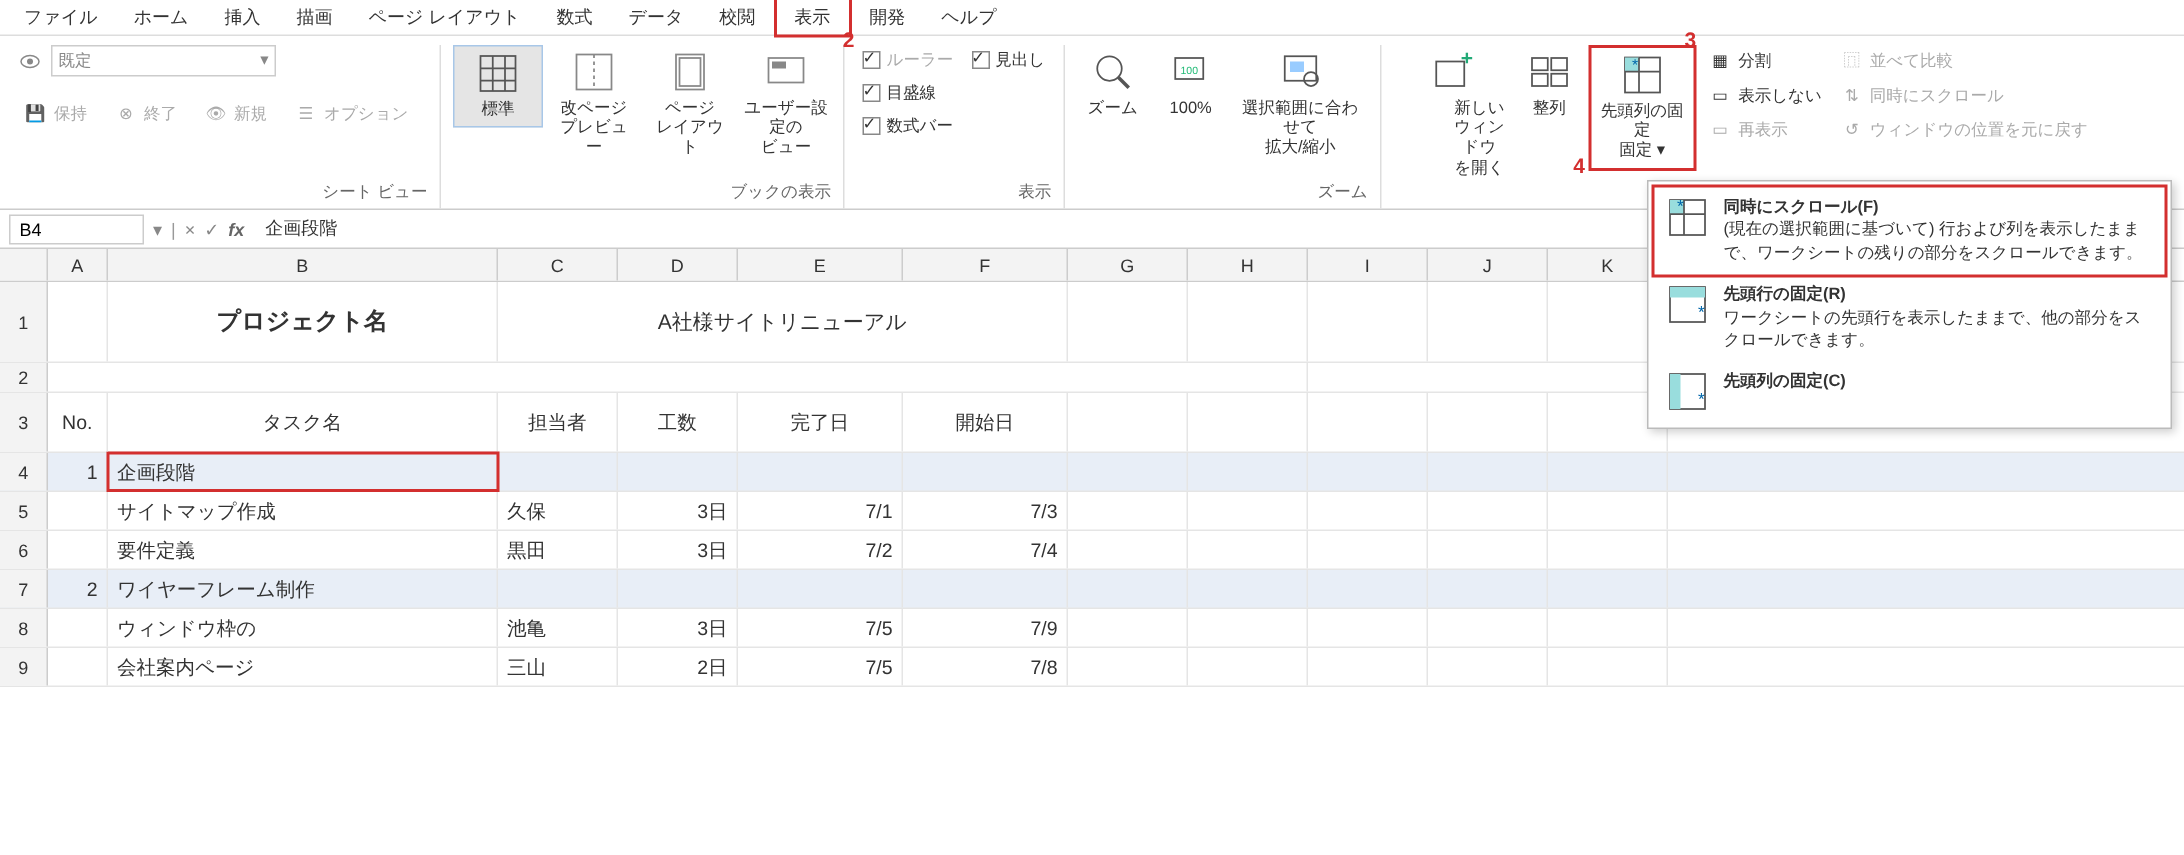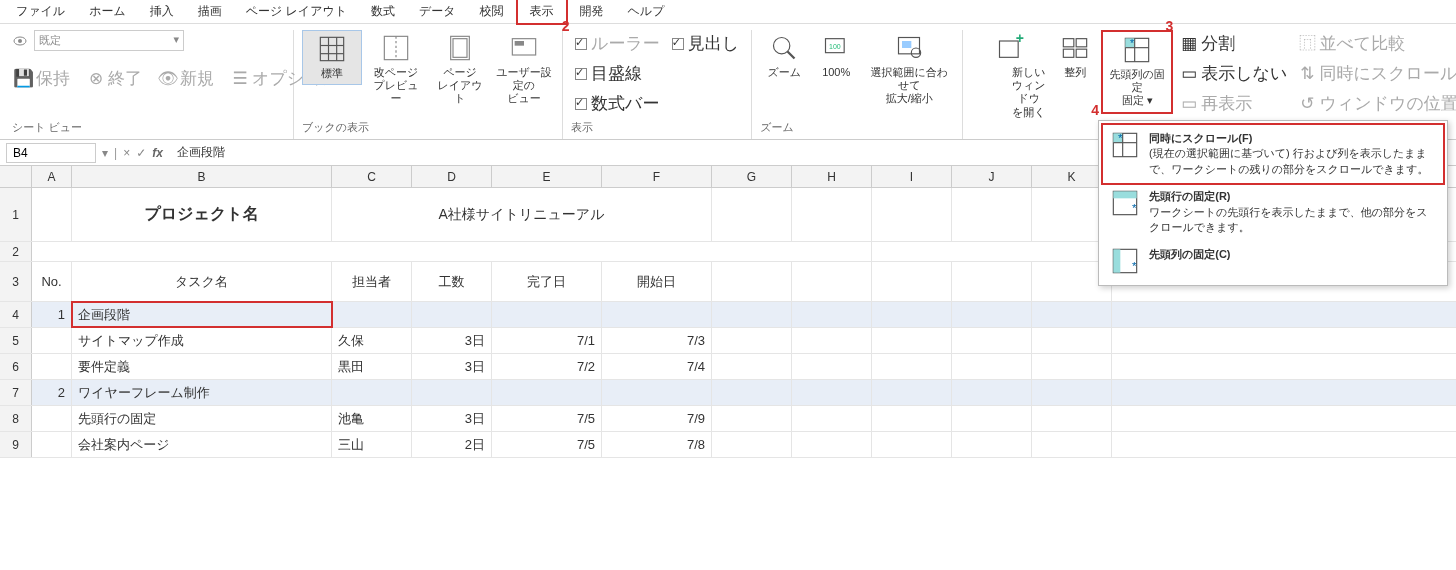--- a/index.html
+++ b/index.html
@@ -7,30 +7,30 @@
     
     .menubar { display: flex; height: 24px; align-items: center; padding: 0 4px; border-bottom: 1px solid #ddd; }
     .menubar-item { padding: 3px 12px; cursor: pointer; }
     .menubar-item.active { border: 2px solid #d32f2f; position: relative; }
     
     .annotation { position: absolute; color: #d32f2f; font-weight: bold; font-size: 14px; }
     
     .ribbon { display: flex; height: 116px; border-bottom: 1px solid #ccc; padding: 6px 4px 0; }
     .ribbon-group { display: flex; flex-direction: column; border-right: 1px solid #ddd; padding: 0 8px; }
     .ribbon-group-content { display: flex; flex: 1; align-items: flex-start; gap: 4px; }
-    .ribbon-group-label { text-align: left; font-size: 11px; color: #666; padding: 2px 0 4px; }
+    .ribbon-group-label { text-align: right; font-size: 11px; color: #666; padding: 2px 0 4px; }
     
     .rb-btn-lg { display: flex; flex-direction: column; align-items: center; justify-content: flex-start; width: 60px; padding: 4px 2px; cursor: pointer; }
     .rb-btn-lg .icon { width: 28px; height: 28px; margin-bottom: 4px; display: flex; align-items: center; justify-content: center; }
     .rb-btn-lg .lbl { font-size: 11px; text-align: center; line-height: 1.2; }
     .rb-btn-lg.selected { background: #e5e5e5; border: 1px solid #a8c7e8; }
     .rb-btn-lg.highlighted { border: 2px solid #d32f2f; }
     
     .rb-col { display: flex; flex-direction: column; gap: 3px; }
-    .rb-sm { display: flex; align-items: center; gap: 4px; font-size: 17px; padding: 2px 4px; cursor: pointer; white-space: nowrap; }
+    .rb-sm { display: flex; align-items: center; gap: 4px; font-size: 11px; padding: 2px 4px; cursor: pointer; white-space: nowrap; }
     .rb-sm.disabled { color: #aaa; }
     .rb-check { width: 12px; height: 12px; border: 1px solid #888; display: inline-block; position: relative; }
     .rb-check.checked::after { content: "✓"; position: absolute; top: -3px; left: -1px; color: #333; font-size: 11px; }
     .rb-icon { width: 16px; height: 16px; display: inline-flex; align-items: center; justify-content: center; }
     
     .sheetview-top { display: flex; align-items: center; gap: 6px; margin-bottom: 8px; }
     .sheetview-select { border: 1px solid #ccc; padding: 2px 4px; width: 150px; color: #888; font-size: 11px; }
     
     .namebar { display: flex; height: 26px; align-items: center; border-bottom: 1px solid #ccc; padding: 0 6px; gap: 6px; }
     .namebox { border: 1px solid #ccc; padding: 2px 6px; width: 90px; font-size: 12px; }
@@ -412,21 +412,21 @@
         <div class="cell colF right"></div>
         <div class="cell colG"></div>
         <div class="cell colH"></div>
         <div class="cell colI"></div>
         <div class="cell colJ"></div>
         <div class="cell colK"></div>
       </div>
       <div class="row" style="height: 26px;">
         <div class="rowhdr">8</div>
         <div class="cell colA right"></div>
-        <div class="cell colB ">先頭行の固定</div>
+        <div class="cell colB ">ウィンドウ枠の</div>
         <div class="cell colC">池亀</div>
         <div class="cell colD right">3日</div>
         <div class="cell colE right">7/5</div>
         <div class="cell colF right">7/9</div>
         <div class="cell colG"></div>
         <div class="cell colH"></div>
         <div class="cell colI"></div>
         <div class="cell colJ"></div>
         <div class="cell colK"></div>
       </div>

